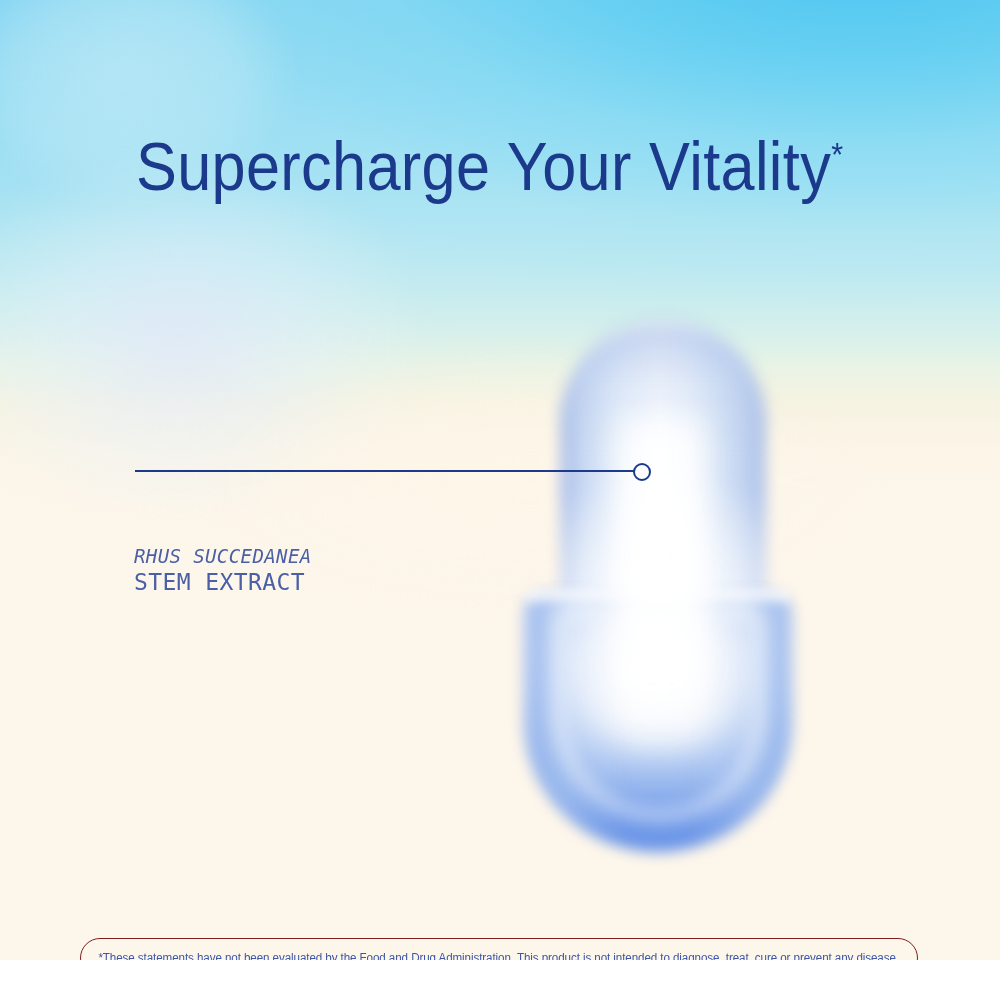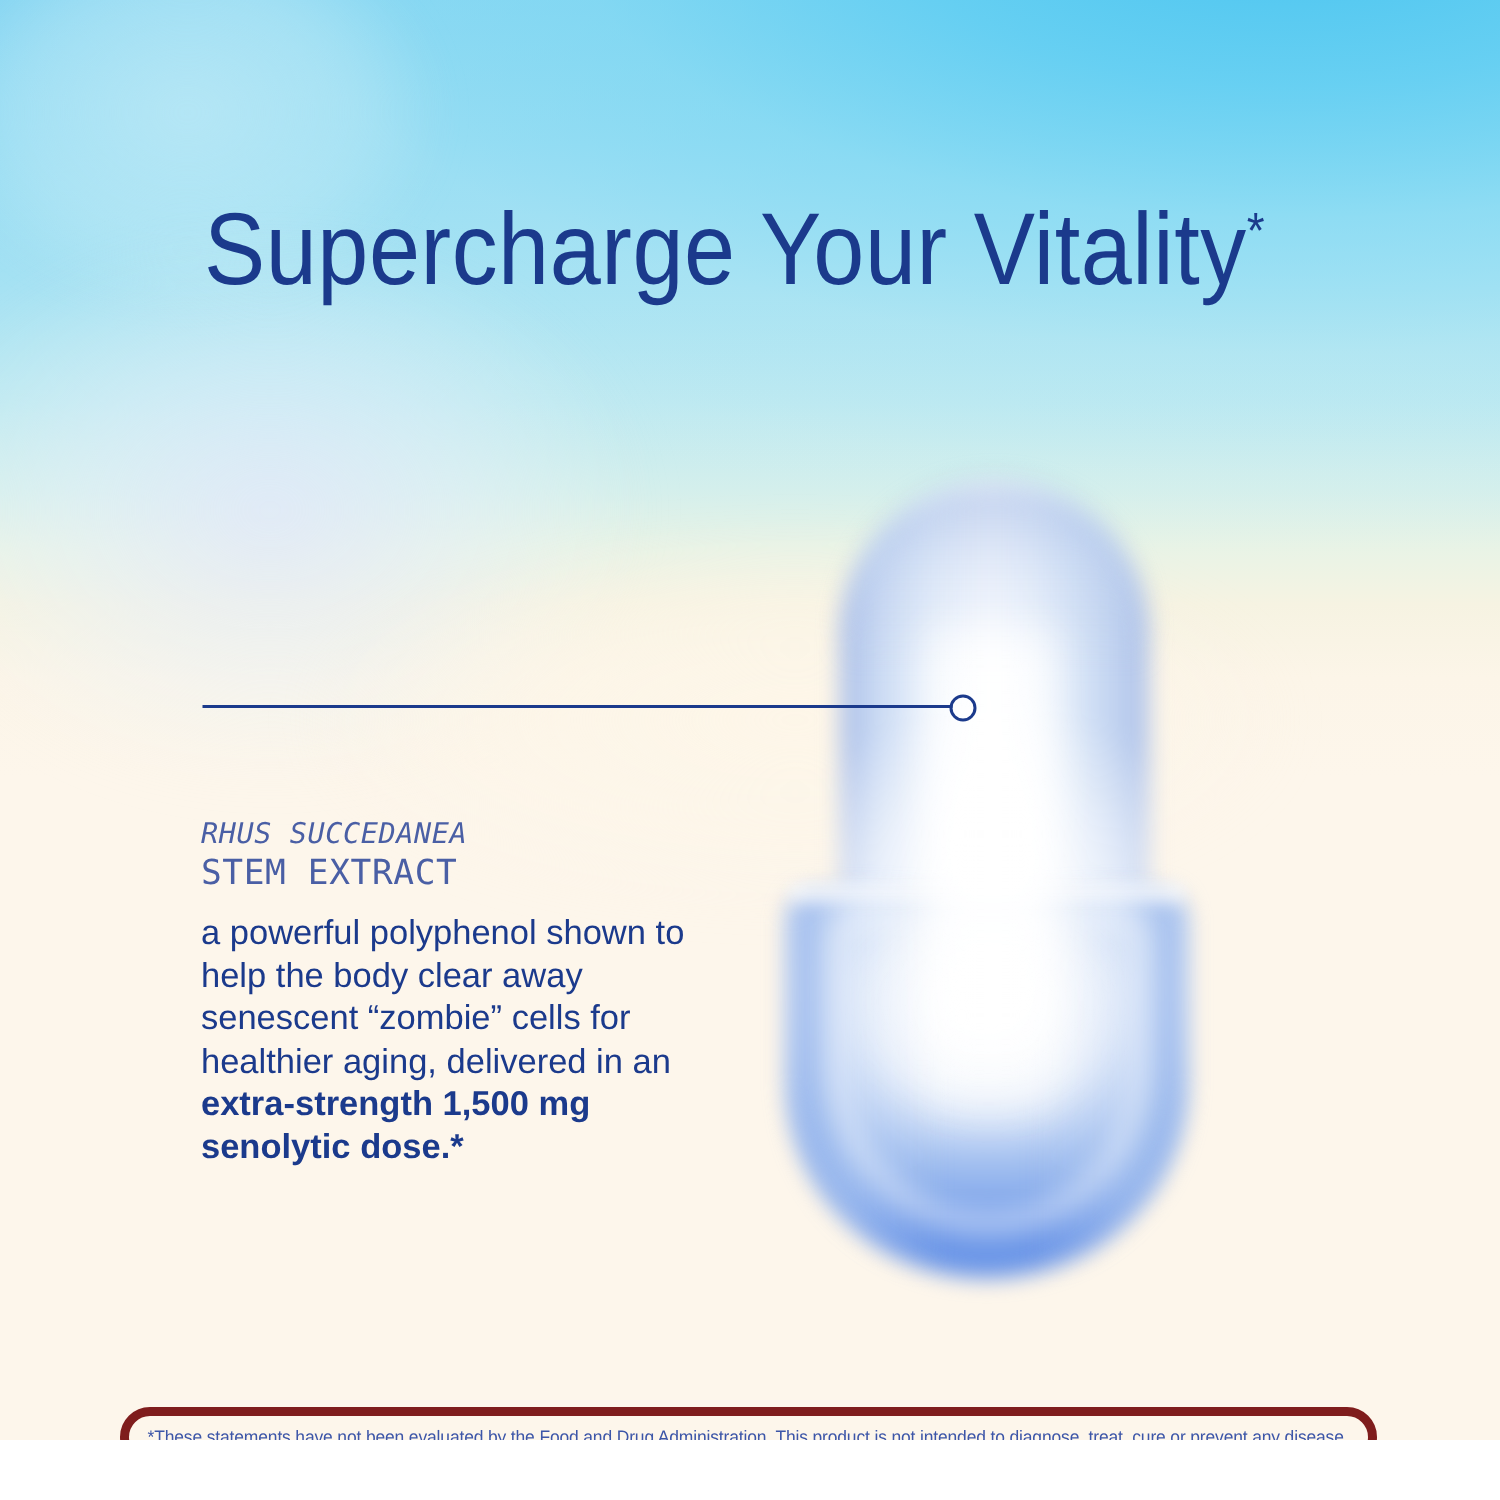--- a/index.html
+++ b/index.html
@@ -195,21 +195,21 @@
     position:absolute;left:134px;top:607px;width:330px;
     color:#1B3A8C;
     font-family:"Liberation Sans", sans-serif;
     font-size:23px;line-height:28.5px;font-weight:400;
   }
   .description b{font-weight:700;}
 
   
   .footer-pill{
     position:absolute;left:80px;top:938px;width:838px;height:40px;
-    border:6px solid #7f1d1d;border-radius:20px;
+    border:1px solid #7f1d1d;border-radius:20px;
     box-sizing:border-box;
     display:flex;align-items:center;justify-content:center;
   }
   .footer-text{
     color:#3D56A8;
     font-family:"Liberation Sans", sans-serif;
     font-size:12px;letter-spacing:-.1px;
     white-space:nowrap;
     transform:scaleX(.97);
   }
@@ -236,19 +236,18 @@
     <div class="cap-seam"></div>
     <div class="cap-highlight"></div>
   </div>
 
   <div class="leader-line"></div>
   <div class="leader-dot"></div>
 
   <div class="latin-name">RHUS SUCCEDANEA</div>
   <div class="plant-part">STEM EXTRACT</div>
 
-  <div class="description"><span>a powerful polyphenol shown to help the body clear away senescent “zombie” cells for healthier aging, delivered in an </span><b>extra-strength 1,500 mg senolytic dose.*</b></div>
 
   <div class="footer-pill">
     <div class="footer-text">*These statements have not been evaluated by the Food and Drug Administration. This product is not intended to diagnose, treat, cure or prevent any disease.</div>
   </div>
 
 </div>
 
 </body></html>

